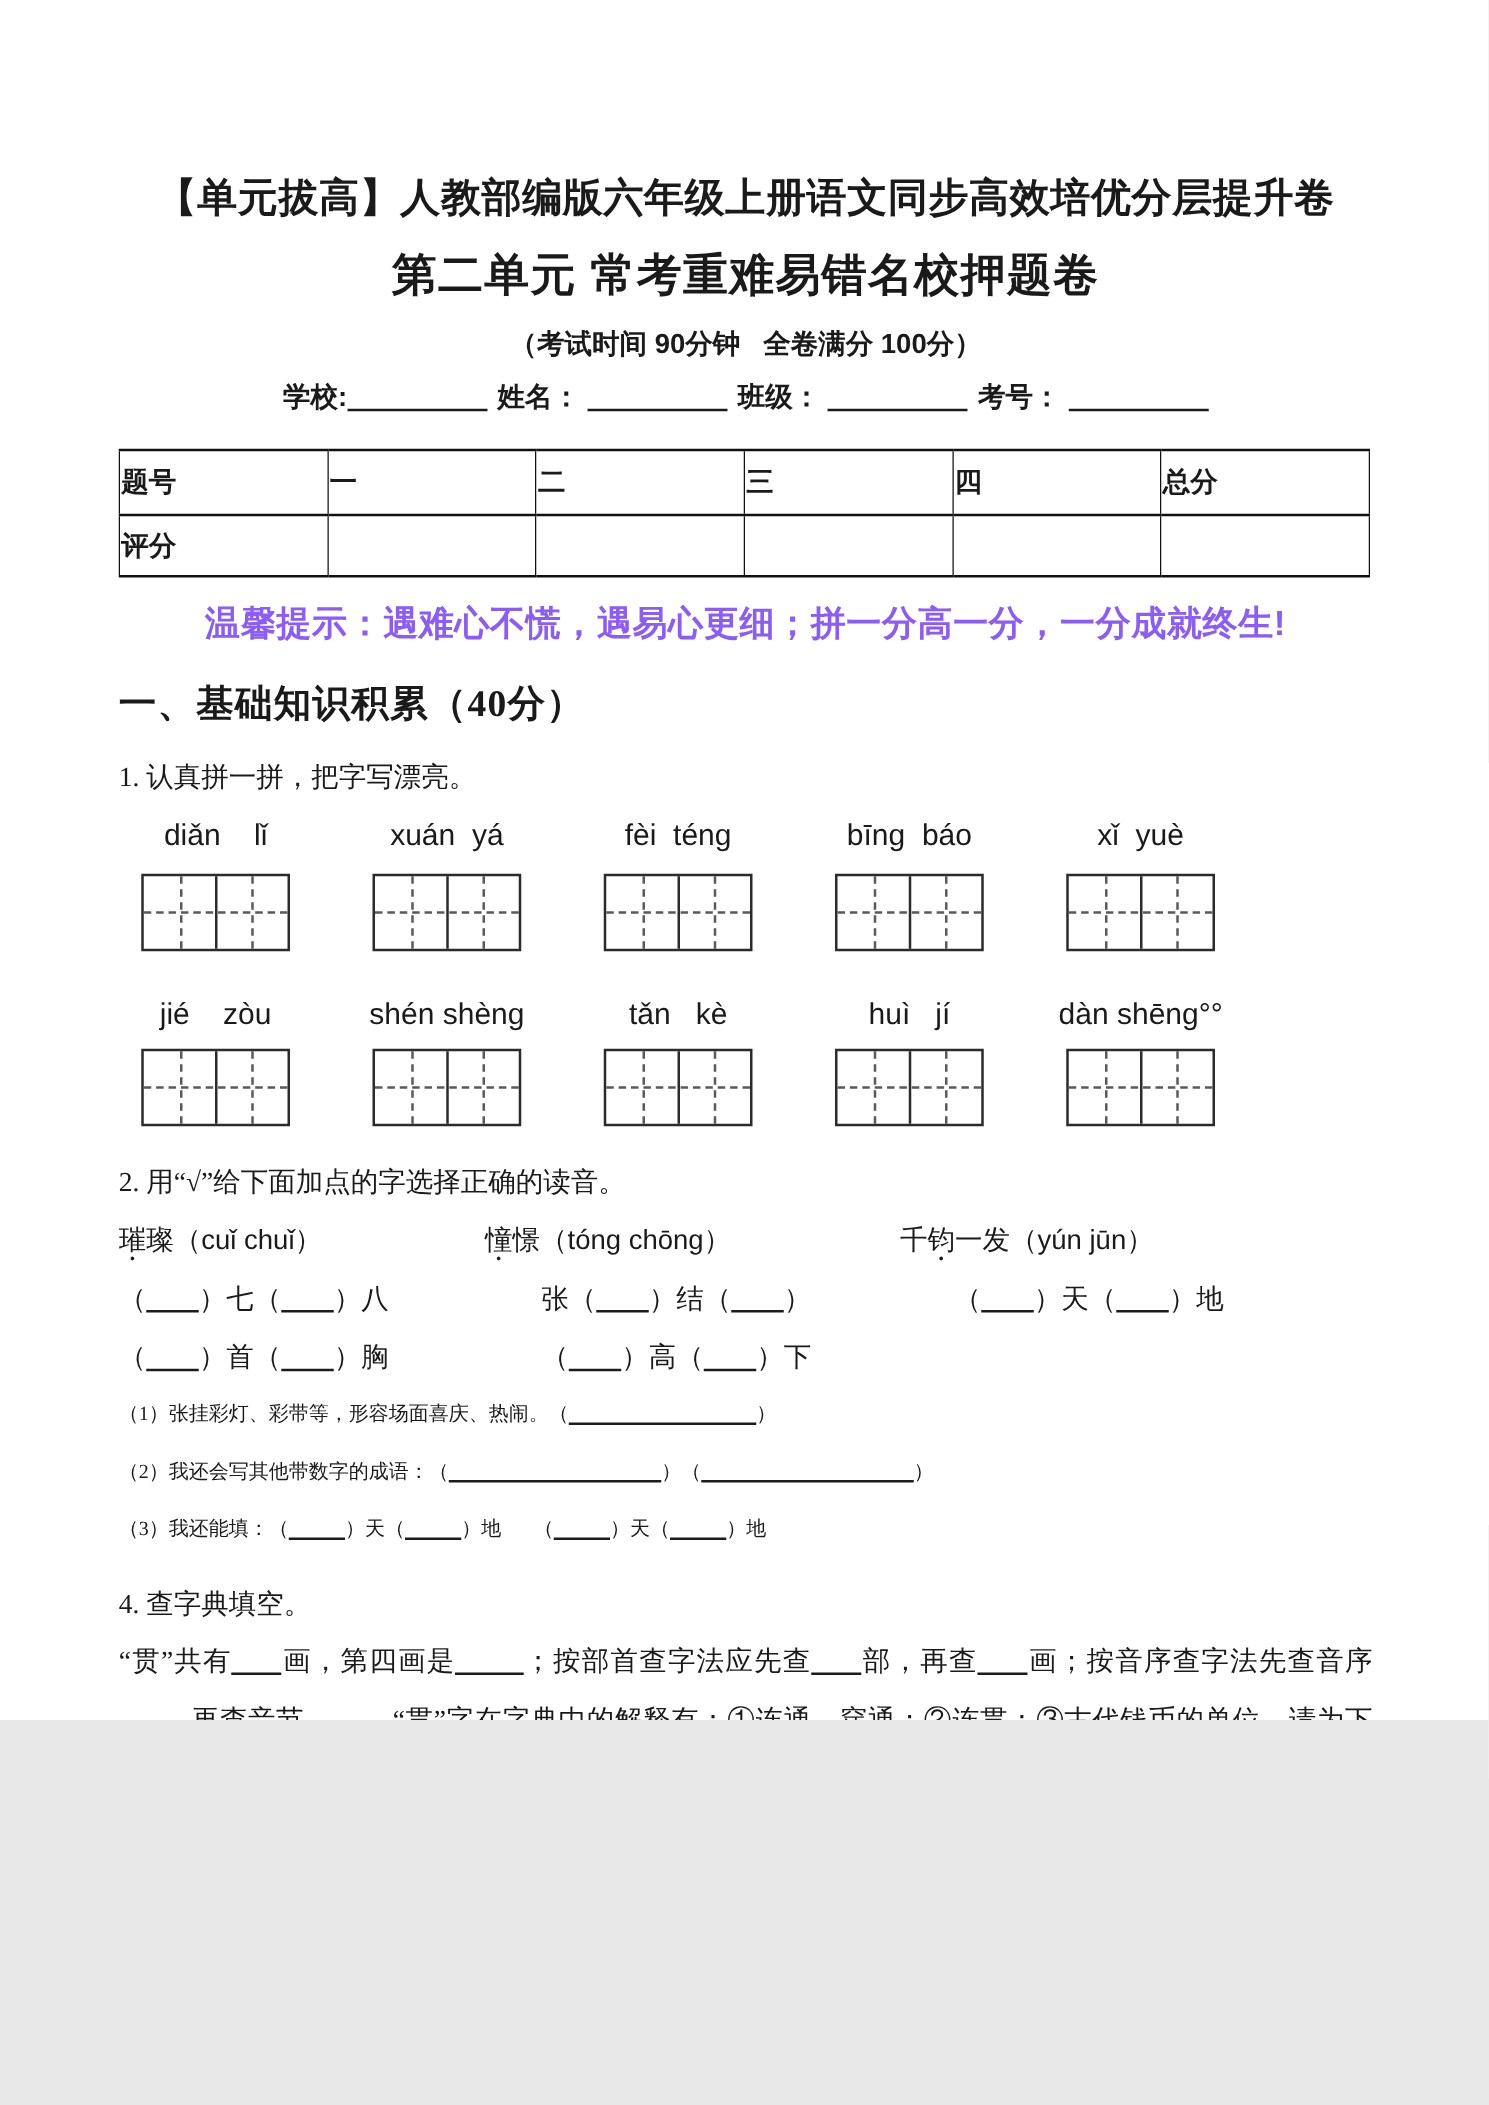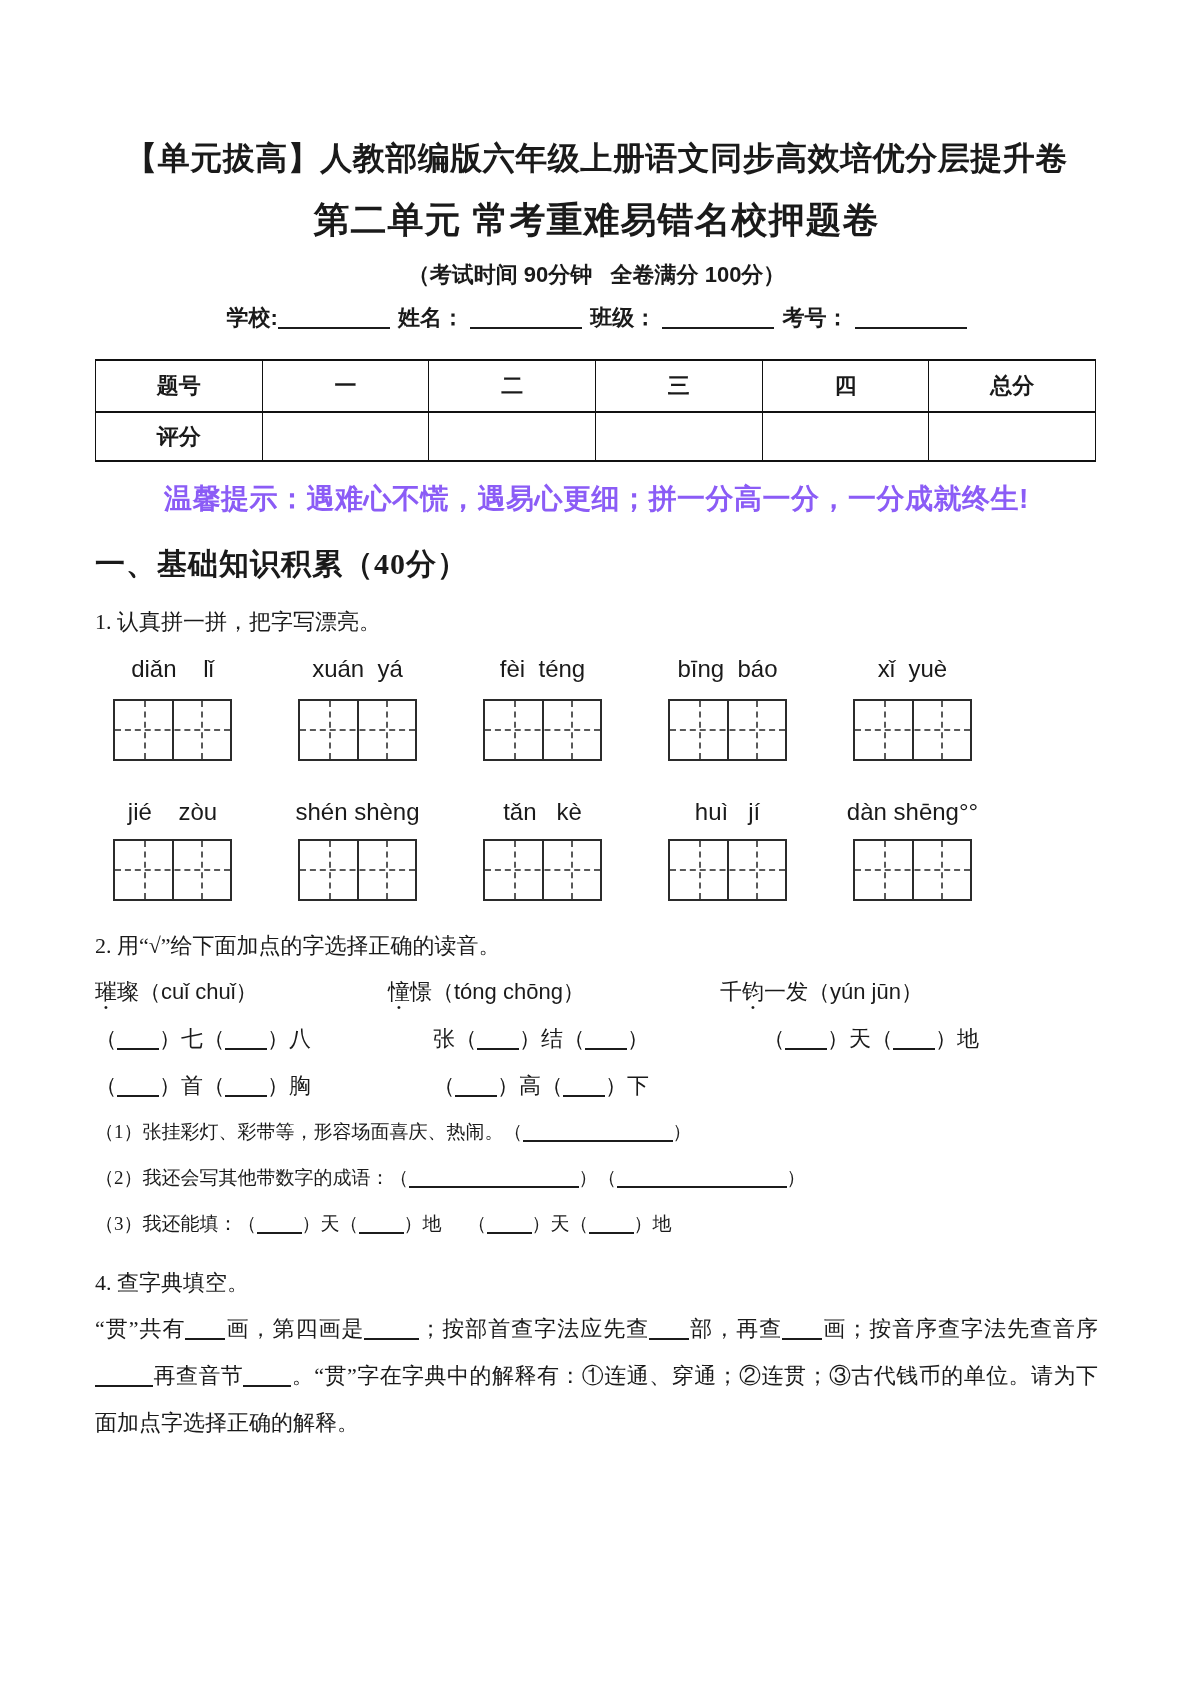--- a/index.html
+++ b/index.html
@@ -1,18 +1,18 @@
 <!DOCTYPE html>
 <html><head>
 <meta charset="utf-8">
 <style>
   html,body{margin:0;padding:0;background:#e8e8e8;}
   .page{
     position:relative;
-    width:1191px;height:1684px;
+    width:1191px;height:1376px;
     margin:0 auto;
     background:#ffffff;
     box-sizing:border-box;
     padding:0 93px 0 95px;
     font-family:"Liberation Serif", serif;
     color:#1a1a1a;
     overflow:hidden;
   }
   
   .title1{
@@ -52,21 +52,21 @@
   
   .score-table{
     margin-top:25px;width:1001px;
     border-collapse:collapse;table-layout:fixed;
     font-family:"Liberation Sans", sans-serif;
     font-size:22px;font-weight:bold;
   }
   .score-table td{
     border:1.5px solid #111;
     border-top-width:2.5px;border-bottom-width:2.5px;
-    text-align:center;vertical-align:middle;
+    text-align:left;vertical-align:middle;
   }
   .score-table tr.hdr td{height:48px;}
   .score-table tr.scr td{height:45px;}
   
   .tip{
     margin-top:20px;
     font-family:"Liberation Sans", sans-serif;
     font-size:28px;font-weight:bold;line-height:34px;
     color:#8b5cf6;text-align:center;letter-spacing:0.5px;
   }
@@ -113,21 +113,21 @@
   .dotted::after{
     content:"•";position:absolute;left:50%;transform:translateX(-50%);
     bottom:-0.62em;font-size:0.5em;line-height:1;
   }
   
   .q3-row{margin-top:16px;display:flex;font-size:22px;line-height:33px;}
   .q3-row.second{margin-top:14px;}
   .q3-group{white-space:nowrap;}
   .q3-row .q3-group:nth-child(1){flex:0 0 338px;}
   .q3-row .q3-group:nth-child(2){flex:0 0 330px;}
-  .q3-sub{margin-top:13px;font-size:19px;line-height:33px;white-space:nowrap;}
+  .q3-sub{margin-top:13px;font-size:16px;line-height:33px;white-space:nowrap;}
   
   .q4-para{
     margin:8px 0 0 0;width:1003px;
     font-size:22px;line-height:47px;
     text-align:justify;
   }
 </style>
 </head>
 <body>
 

